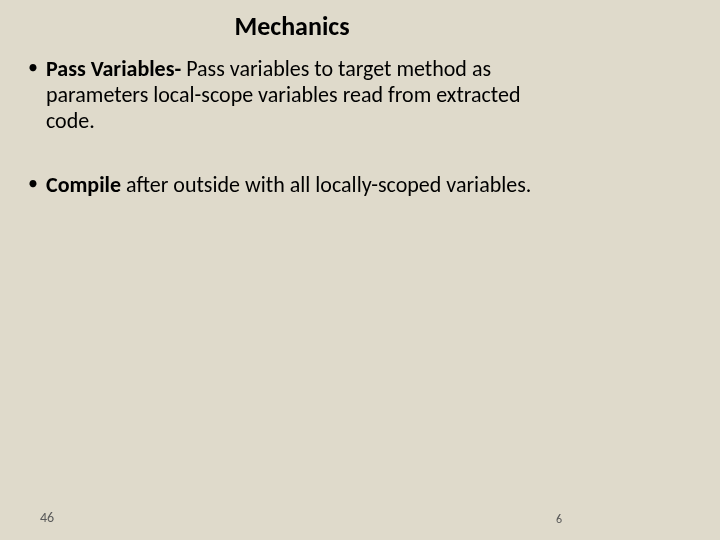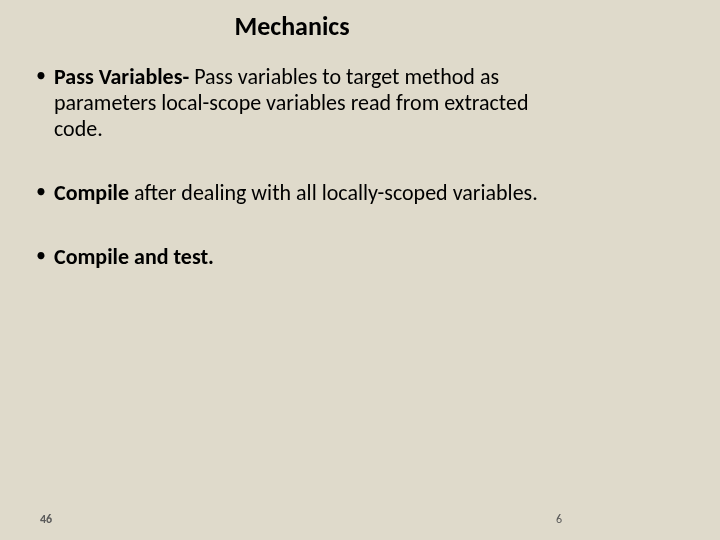--- a/index.html
+++ b/index.html
@@ -20,21 +20,21 @@
   }
   .title {
     text-align: center;
     font-weight: 700;
     font-size: 26px;
     padding-top: 10px;
     padding-bottom: 6px;
   }
   ul.bullets {
     list-style: none;
-    margin: 16px;
+    margin: 8px;
     padding: 0 18px 0 18px;
   }
   ul.bullets > li {
     position: relative;
     padding-left: 20px;
     font-size: 22px;
     line-height: 1.18;
     margin-bottom: 38px;
   }
   ul.bullets > li::before {
@@ -42,23 +42,22 @@
     position: absolute;
     left: 2px;
     top: 0;
     font-size: 20px;
   }
   .b { font-weight: 700; }
   .footer-left {
     position: absolute;
     left: 40px;
     bottom: 14px;
-    font-size: 12px;
+    font-size: 14px;
     color: #5a5a5a;
-    font-weight: bold;
   }
   .footer-right {
     position: absolute;
     right: 22px;
     bottom: 14px;
     font-size: 12px;
     color: #5a5a5a;
   }
 </style>
 </head>
@@ -68,27 +67,24 @@
 
   <div class="title">Mechanics</div>
 
   <ul class="bullets">
 
     <li>
       <span class="b">Pass Variables-</span><span>  Pass variables to target method as parameters local-scope variables read from extracted code.</span>
     </li>
 
     <li>
-      <span class="b">Compile</span><span> after dealing with all locally-scoped variables.</span>
+      <span class="b">Compile</span><span> after outside with all locally-scoped variables.</span>
     </li>
 
 
 
-    <li>
-      <span class="b">Compile and test.</span>
-    </li>
 
   </ul>
 
   <div class="footer-left">46</div>
   <div class="footer-right">6</div>
 
 </div>
 
 </body></html>

